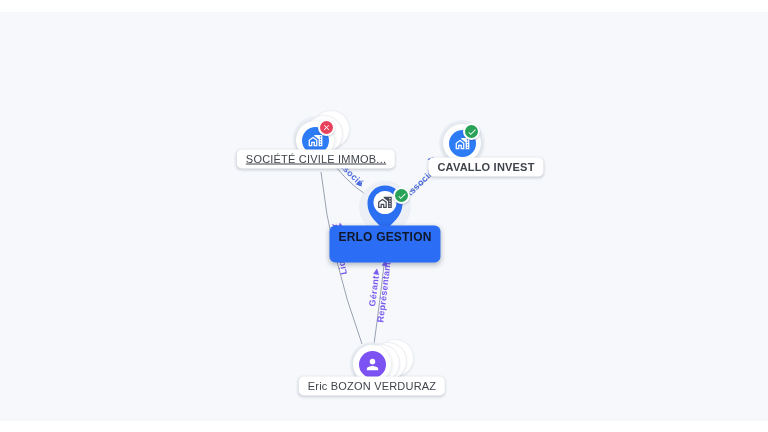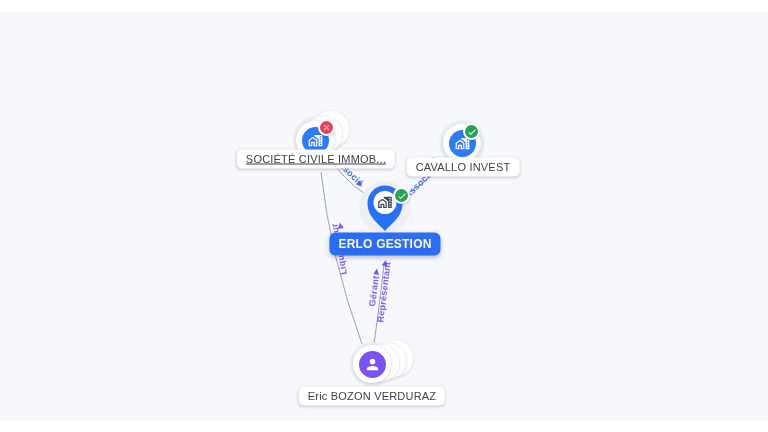--- a/index.html
+++ b/index.html
@@ -22,22 +22,22 @@
   .ic-blue{background:#2d7bf5;}
   .ic-purple{background:#7c52f2;}
   .badge{position:absolute;width:17px;height:17px;border-radius:50%;border:2px solid #ffffff;
          box-sizing:border-box;display:flex;align-items:center;justify-content:center;
          box-shadow:0 1px 2px rgba(30,42,70,.25);}
   .badge-green{background:#27a257;}
   .badge-red{background:#e8415c;}
   .pill{position:absolute;transform:translate(-50%,-50%);white-space:nowrap;background:#ffffff;
         color:#3f434b;font-size:11px;border-radius:5px;padding:3px 9px 4px 9px;
         box-shadow:0 1px 3px rgba(25,39,68,.20);letter-spacing:.2px;}
-  .pill-selected{background:#2b6ef5;color:#fef9c3;font-weight:700;font-size:12px;
-                 padding:4px 9px 5px 9px;border-radius:6px;box-shadow:0 2px 5px rgba(25,39,68,.30);}
+  .pill-selected{background:#2b6ef5;color:#0f172a;font-weight:700;font-size:12px;
+                 padding:4px 9px 19px 9px;border-radius:6px;box-shadow:0 2px 5px rgba(25,39,68,.30);}
   .strip{position:absolute;left:0;width:768px;background:#ffffff;z-index:0;}
 </style>
 </head>
 <body>
 
 <div class="stage">
   <div class="strip" style="top:0;height:12px;"></div>
   <div class="strip" style="top:421px;height:11px;"></div>
   <div class="canvas"></div>
 
@@ -85,21 +85,21 @@
         <svg width="15" height="15" viewBox="0 0 24 24">
             <path fill="#ffffff" d="M1 11v10h6v-5h2v5h6V11L8 6l-7 5zm12 8h-2v-5H5v5H3v-6.97l5-3.57 5 3.57V19zM10 3v1.97l7 5V21h6V3H10zm11 16h-2v-2h2v2zm0-4h-2v-2h2v2zm0-4h-2v-2h2v2zm0-4h-2V5h2v2z"></path>
           </svg>
       </div>
     </div>
     <div class="badge badge-green" style="left:463px;top:123px;">
       <svg width="10" height="10" viewBox="0 0 24 24">
           <path fill="#ffffff" d="M9 16.17 4.83 12l-1.42 1.41L9 19 21 7l-1.41-1.41z"></path>
         </svg>
     </div>
-    <div class="pill" style="left:463px;top:167px;">CAVALLO INVEST</div>
+    <div class="pill" style="left:486px;top:167px;font-weight:bold;">CAVALLO INVEST</div>
   </div>
 
   <div class="node">
     <div class="halo" style="left:359px;top:181px;width:52px;height:52px;"></div>
     <svg style="position:absolute;left:355px;top:175px;" width="60" height="66" viewBox="-30 -32 60 66">
       <path d="M 0 24 C -7 16 -17.5 10 -17.5 -4 A 17.5 17.5 0 1 1 17.5 -4 C 17.5 10 7 16 0 24 Z" fill="#2b6ff2"></path>
       <circle cx="0" cy="-4.5" r="11.5" fill="#ffffff"></circle>
       <g transform="translate(-7.5,-12) scale(0.62)">
         <path fill="#444b57" d="M1 11v10h6v-5h2v5h6V11L8 6l-7 5zm12 8h-2v-5H5v5H3v-6.97l5-3.57 5 3.57V19zM10 3v1.97l7 5V21h6V3H10zm11 16h-2v-2h2v2zm0-4h-2v-2h2v2zm0-4h-2v-2h2v2zm0-4h-2V5h2v2z"></path>
       </g>
@@ -117,15 +117,15 @@
     <div class="stack" style="left:376px;top:339px;"></div>
     <div class="stack" style="left:369px;top:342px;"></div>
     <div class="stack" style="left:362px;top:344px;"></div>
     <div class="disc" style="left:353px;top:345px;">
       <div class="icon-circle ic-purple">
         <svg width="17" height="17" viewBox="0 0 24 24">
             <path fill="#ffffff" d="M12 12c2.21 0 4-1.79 4-4s-1.79-4-4-4-4 1.79-4 4 1.79 4 4 4zm0 2c-2.67 0-8 1.34-8 4v2h16v-2c0-2.66-5.33-4-8-4z"></path>
           </svg>
       </div>
     </div>
-    <div class="pill" style="left:372px;top:396px;">Eric BOZON VERDURAZ</div>
+    <div class="pill" style="left:372px;top:386px;">Eric BOZON VERDURAZ</div>
   </div>
 </div>
 
 </body></html>

